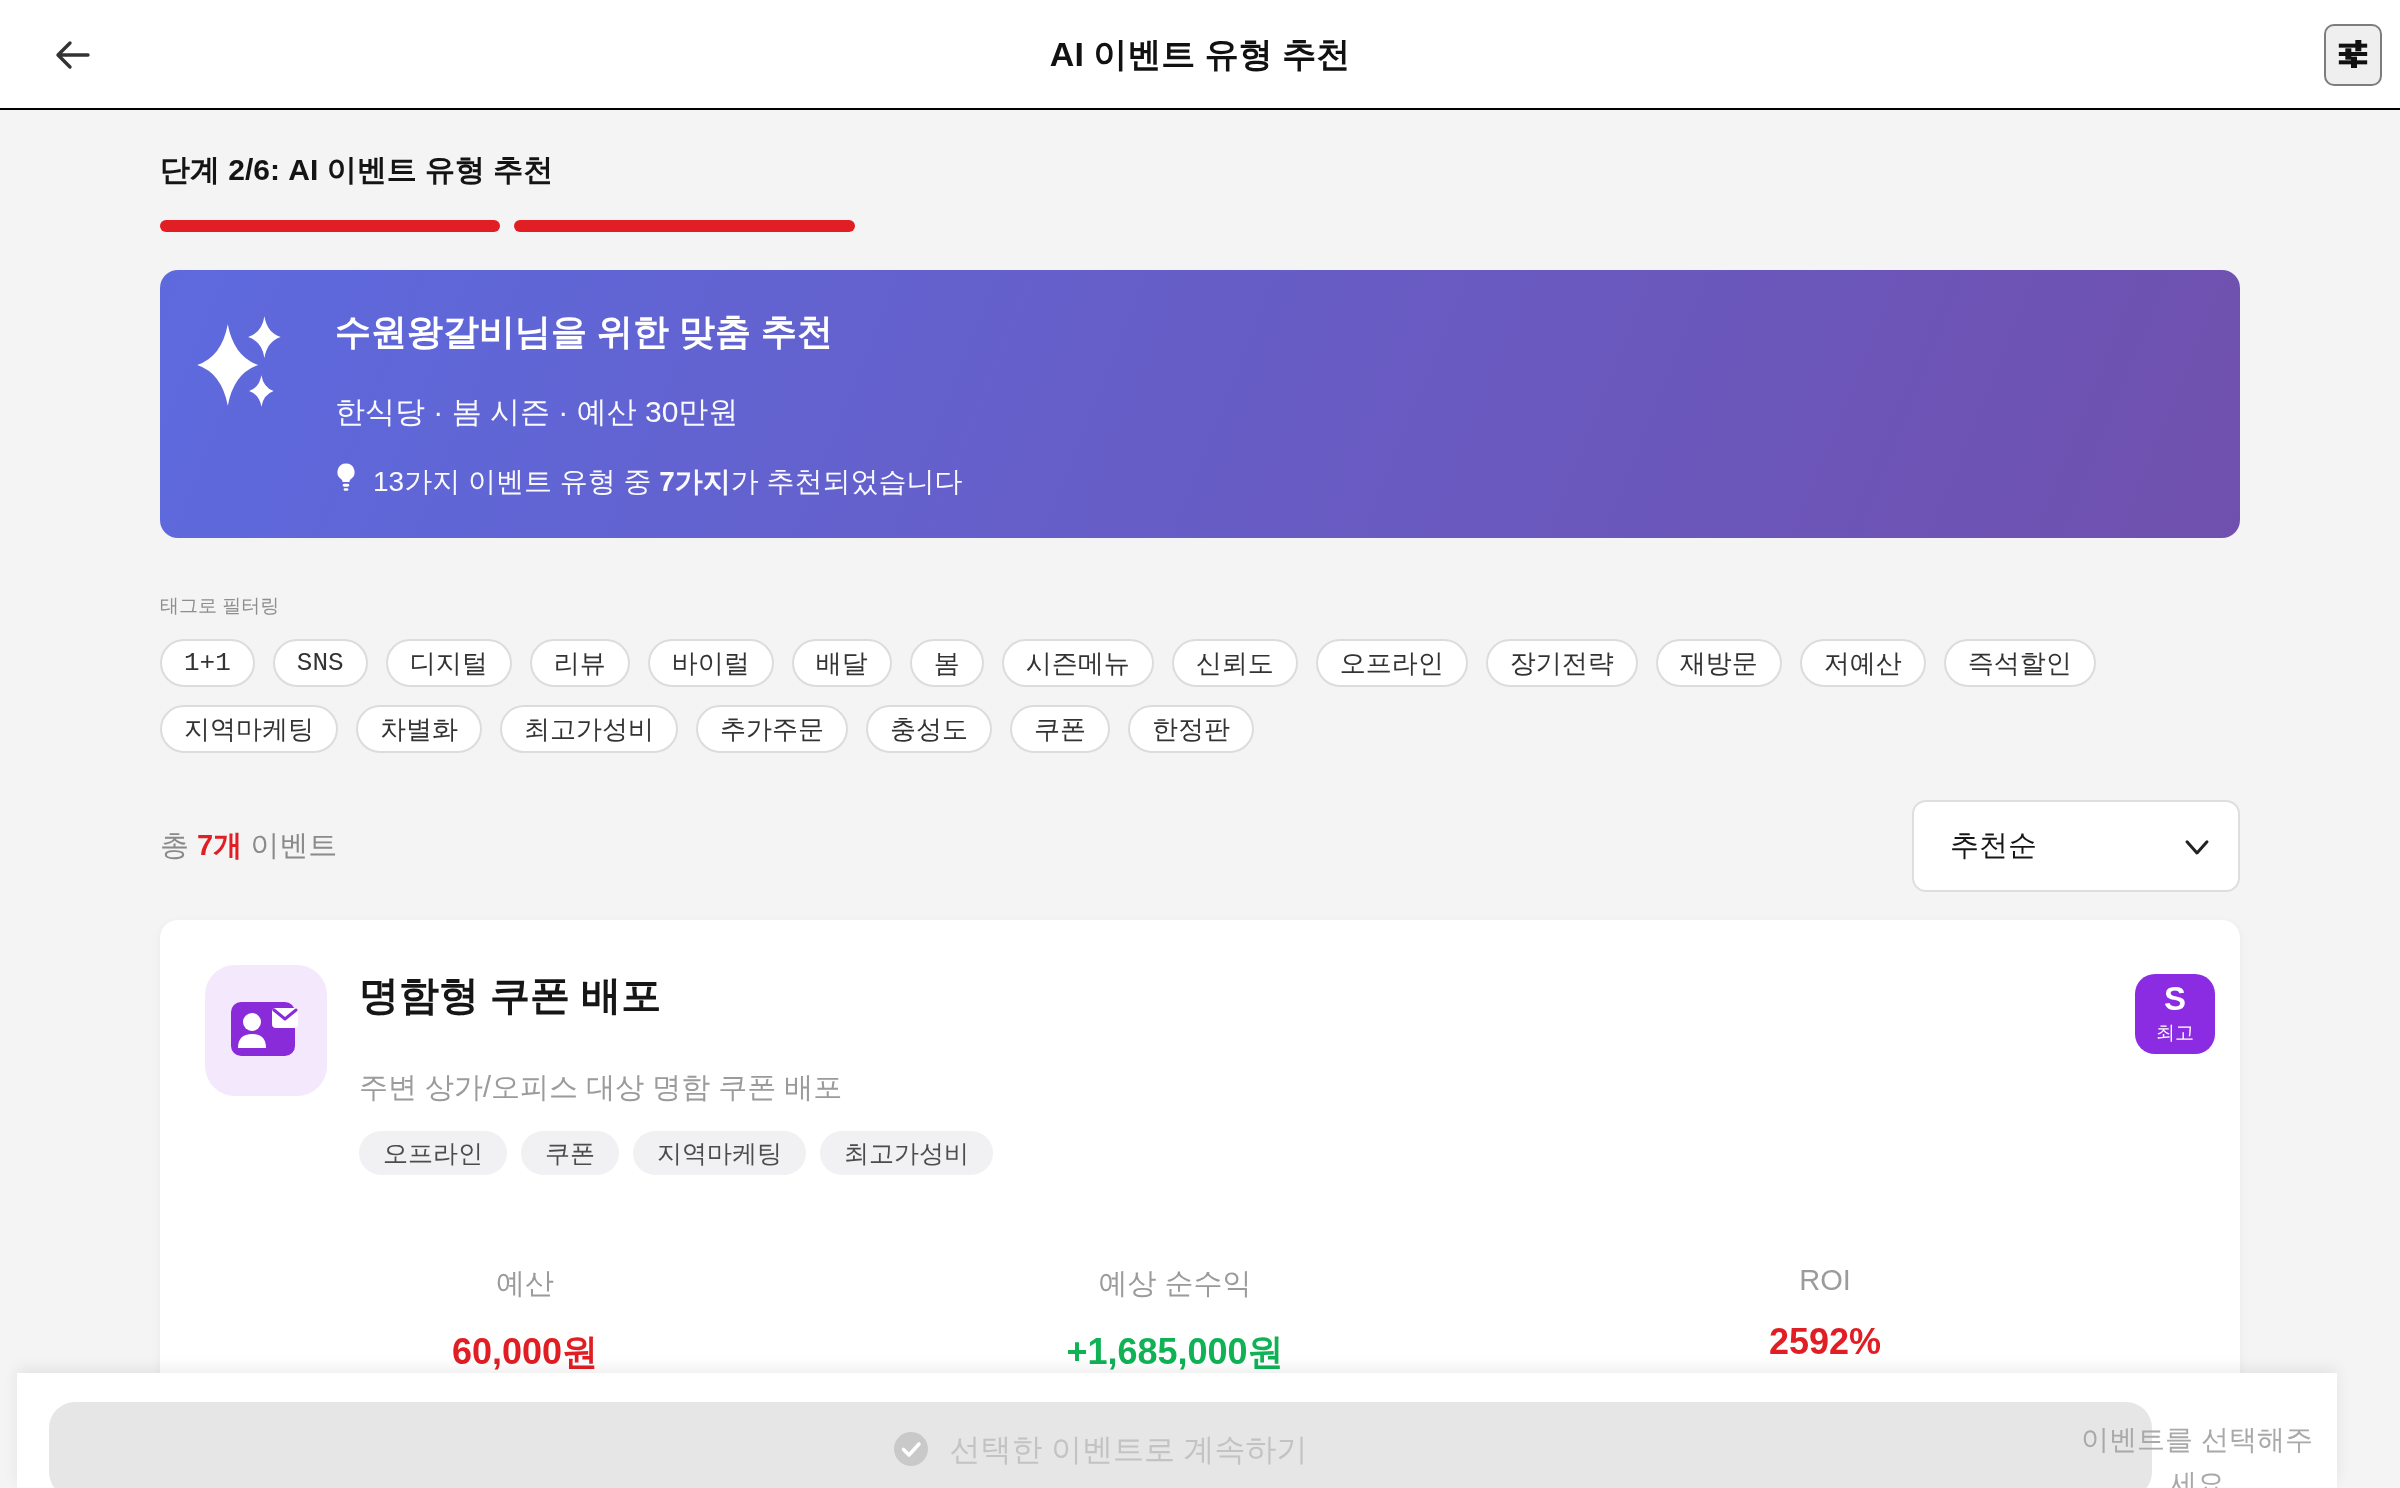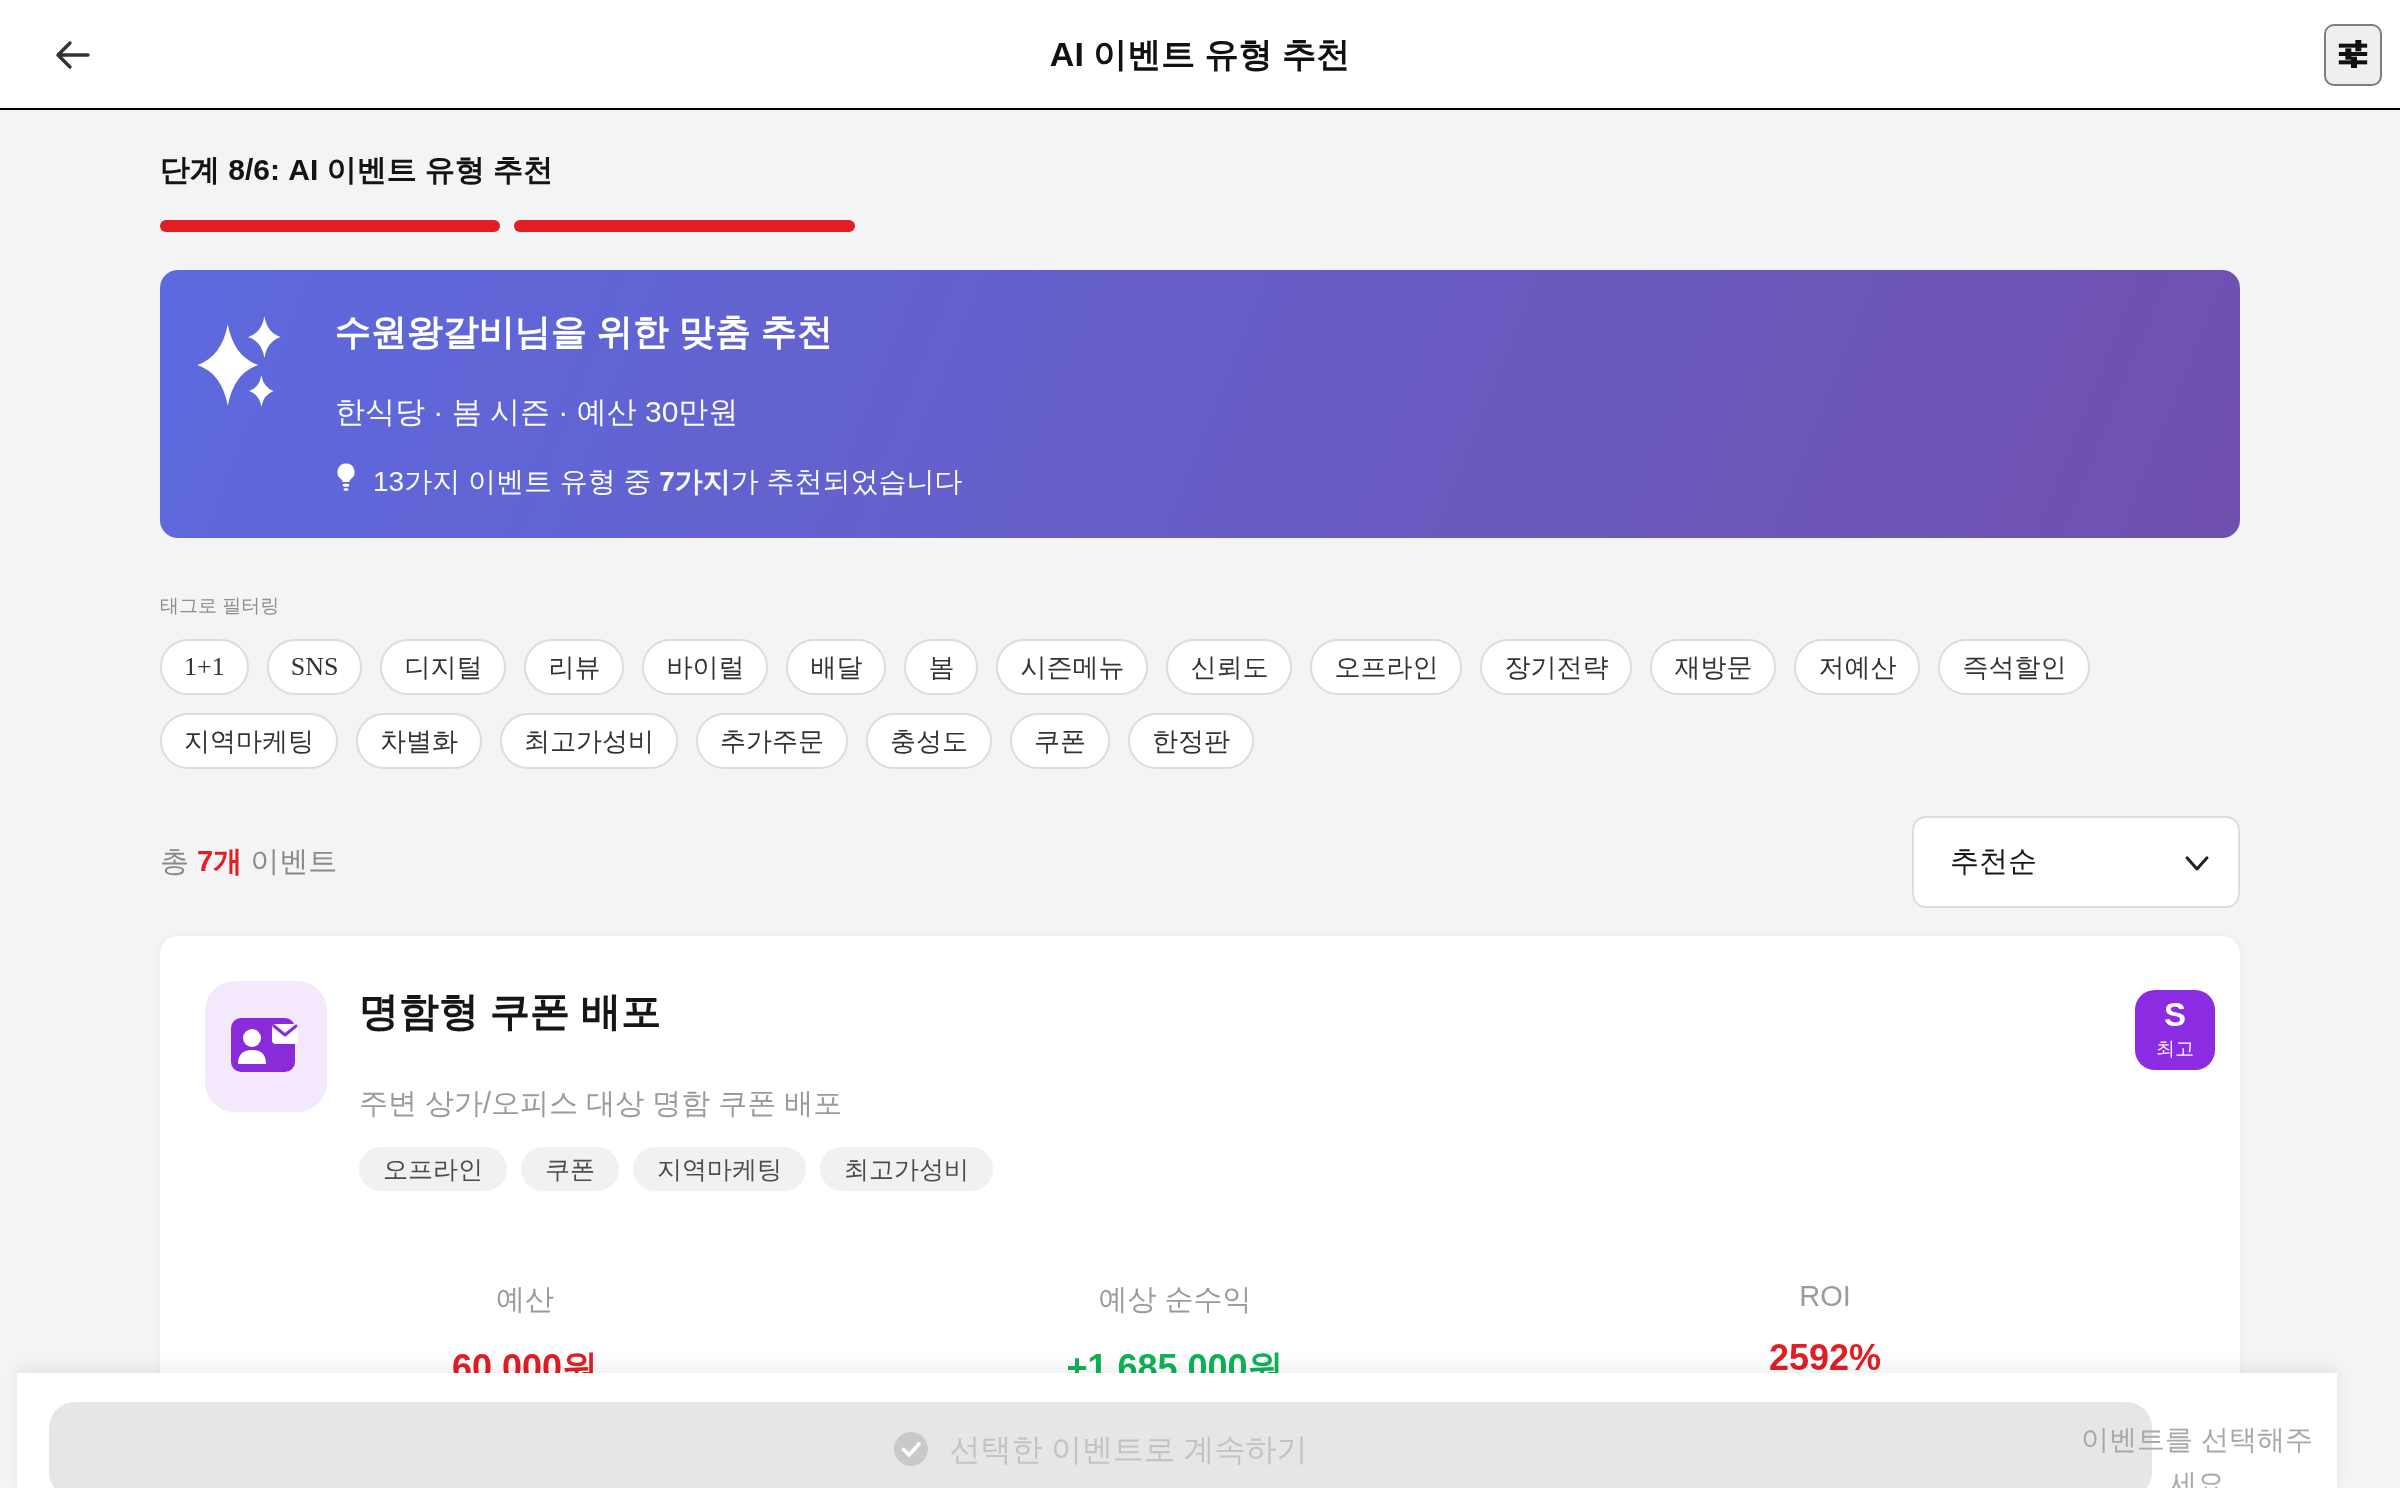--- a/index.html
+++ b/index.html
@@ -49,24 +49,24 @@
   .sparkles { position:absolute; left:28px; top:38px; }
   .banner-title { position:absolute; left:175px; top:38px; font-size:36px; font-weight:bold; }
   .banner-subtitle { position:absolute; left:175px; top:122px; font-size:30px; color:rgba(255,255,255,0.96); }
   .banner-info { position:absolute; left:173px; top:192px; display:flex; align-items:center; gap:14px; font-size:28px; color:rgba(255,255,255,0.97); }
   .banner-info b { font-weight:bold; }
 
   
   .filter-label { margin-top:55px; font-size:19px; color:#8e8e8e; }
   .chips { margin-top:20px; display:flex; flex-wrap:wrap; gap:18px; width:2080px; }
   .chip {
-    height:56px; padding:0 22px; border-radius:28px;
+    height:48px; padding:0 22px; border-radius:28px;
     background:#ffffff; border:2px solid #dcdcdc;
     font-size:26px; color:#333; display:flex; align-items:center; cursor:pointer;
-    font-family:Liberation Serif, serif;
+    font-family:Liberation Mono, monospace;
   }
 
   
   .results-row { margin-top:47px; display:flex; align-items:center; justify-content:space-between; height:92px; }
   .results-count { font-size:29px; color:#8a8a8a; }
   .results-count .count-num { color:#e01e24; font-weight:bold; }
   .sort-dropdown {
     width:328px; height:92px; background:#fff; border:2px solid #dedede; border-radius:14px;
     display:flex; align-items:center; position:relative; cursor:pointer;
   }
@@ -139,21 +139,21 @@
         <rect x="7.4" y="8.6" width="3.6" height="6.8" fill="#111"></rect>
         <line x1="3.5" y1="17" x2="20.5" y2="17" stroke="#111" stroke-width="2.4"></line>
         <rect x="10.8" y="13.6" width="3.6" height="6.8" fill="#111"></rect>
       </svg>
     </span>
   </button>
 </div>
 
 <div class="content">
 
-  <div class="step-label">단계 8/6: AI 이벤트 유형 추천</div>
+  <div class="step-label">단계 2/6: AI 이벤트 유형 추천</div>
 
   <div class="progress-bars">
     <div class="progress-seg s1"></div>
     <div class="progress-seg s2"></div>
   </div>
 
   <div class="banner">
     <span class="sparkles">
       <svg width="104" height="112" viewBox="0 0 100 110" fill="#ffffff">
         <path d="M38 16 Q44 48 68 56 Q44 64 38 96 Q32 64 8 56 Q32 48 38 16 Z"></path>

